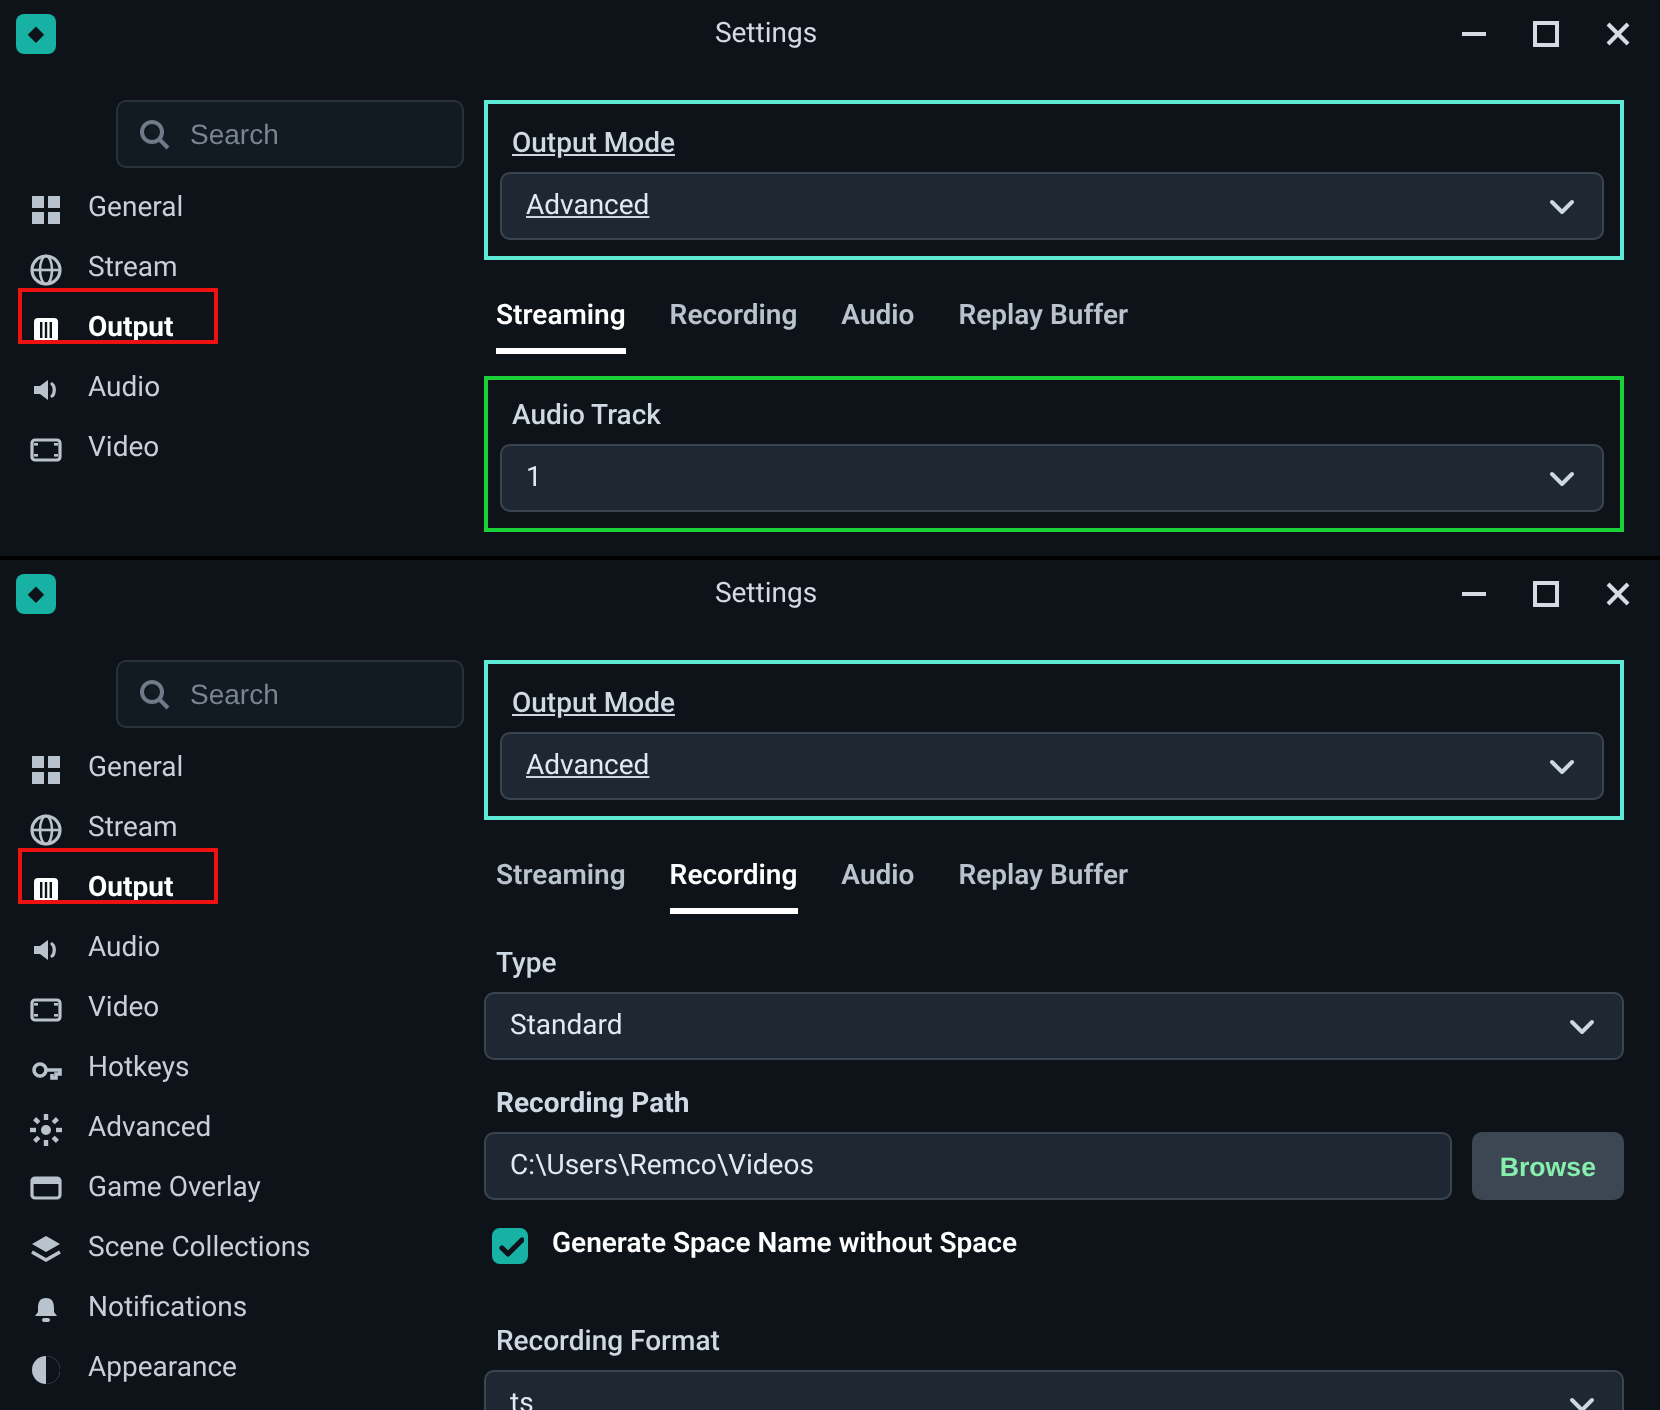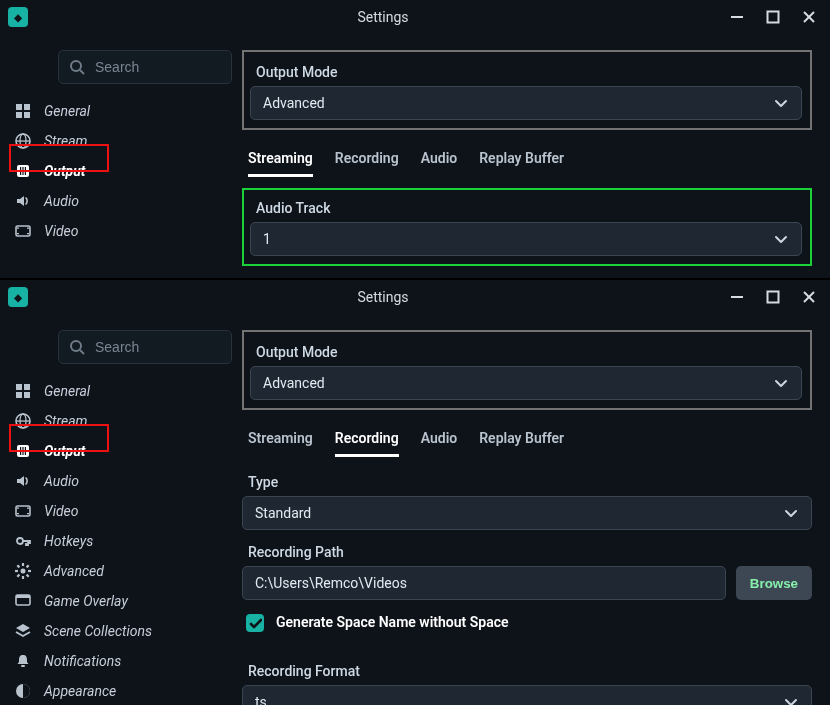--- a/index.html
+++ b/index.html
@@ -46,23 +46,23 @@
     margin-left: 48px;
   }
   .search input {
     background: transparent; border: 0; outline: 0; color: #cbd7e1;
     width: 100%; font-size: 14px;
   }
   .search input::placeholder { color: #7a8592; }
 
   .nav { margin-top: 12px; list-style: none; }
   .nav-item {
-    display: flex; align-items: center; gap: 12px;
+    display: flex; gap: 12px;
     height: 30px; padding: 0 6px 0 4px;
-    color: #c7cfda; cursor: pointer; font-style: italic;
+    color: #c7cfda; cursor: pointer;
   }
   .nav-item .ic { width: 18px; height: 18px; display:flex; align-items:center; justify-content:center; color:#b9c3ce; }
   .nav-item.active { color: #fff; font-weight: 700; }
   .nav-item.active .ic { color: #fff; }
   .red-ring { position:absolute; border: 2px solid #e11; pointer-events: none; }
 
   .main {
     flex: 1 1 auto;
     padding: 16px 18px 12px 0;
     position: relative;
@@ -98,21 +98,21 @@
     display:flex; align-items:center; cursor:pointer; border:0;
   }
 
   .cb {
     width: 18px; height: 18px; border-radius: 4px; border: 2px solid #7d8894;
     display: inline-flex; align-items: center; justify-content: center; cursor: pointer;
     flex: 0 0 18px;
   }
   .cb.checked { background: #17b2a4; border-color: #17b2a4; color: #0e1319; }
 
-  .red-box { border: 2px solid #737373; }
+  .red-box { border: 2px solid #5eead4; text-decoration: underline; }
   .green-box { border: 2px solid #1bd13a; }
 
   .sep-bar { height: 2px; background: #000; }
 
   svg { display:block; }
 </style>
 </head>
 <body>
 
 <svg width="0" height="0" style="position:absolute">
@@ -469,21 +469,21 @@
       <div class="section-label" style="margin-top:10px;">Type</div>
       <div class="select">
         <span>Standard</span>
         <span class="chev">
             <svg width="16" height="16">
               <use href="#i-chev"></use>
             </svg>
           </span>
       </div>
 
-      <div class="section-label" style="margin-top:8px;">Recording Path</div>
+      <div class="section-label" style="margin-top:8px;font-weight:bold;">Recording Path</div>
       <div class="row">
         <div class="select" style="flex:1;">
           <span>C:\Users\Remco\Videos</span>
         </div>
         <button class="btn">Browse</button>
       </div>
 
       <div class="row" style="margin-top:14px; gap:12px; padding-left:4px;">
         <span class="cb checked">
             <svg width="14" height="14">

